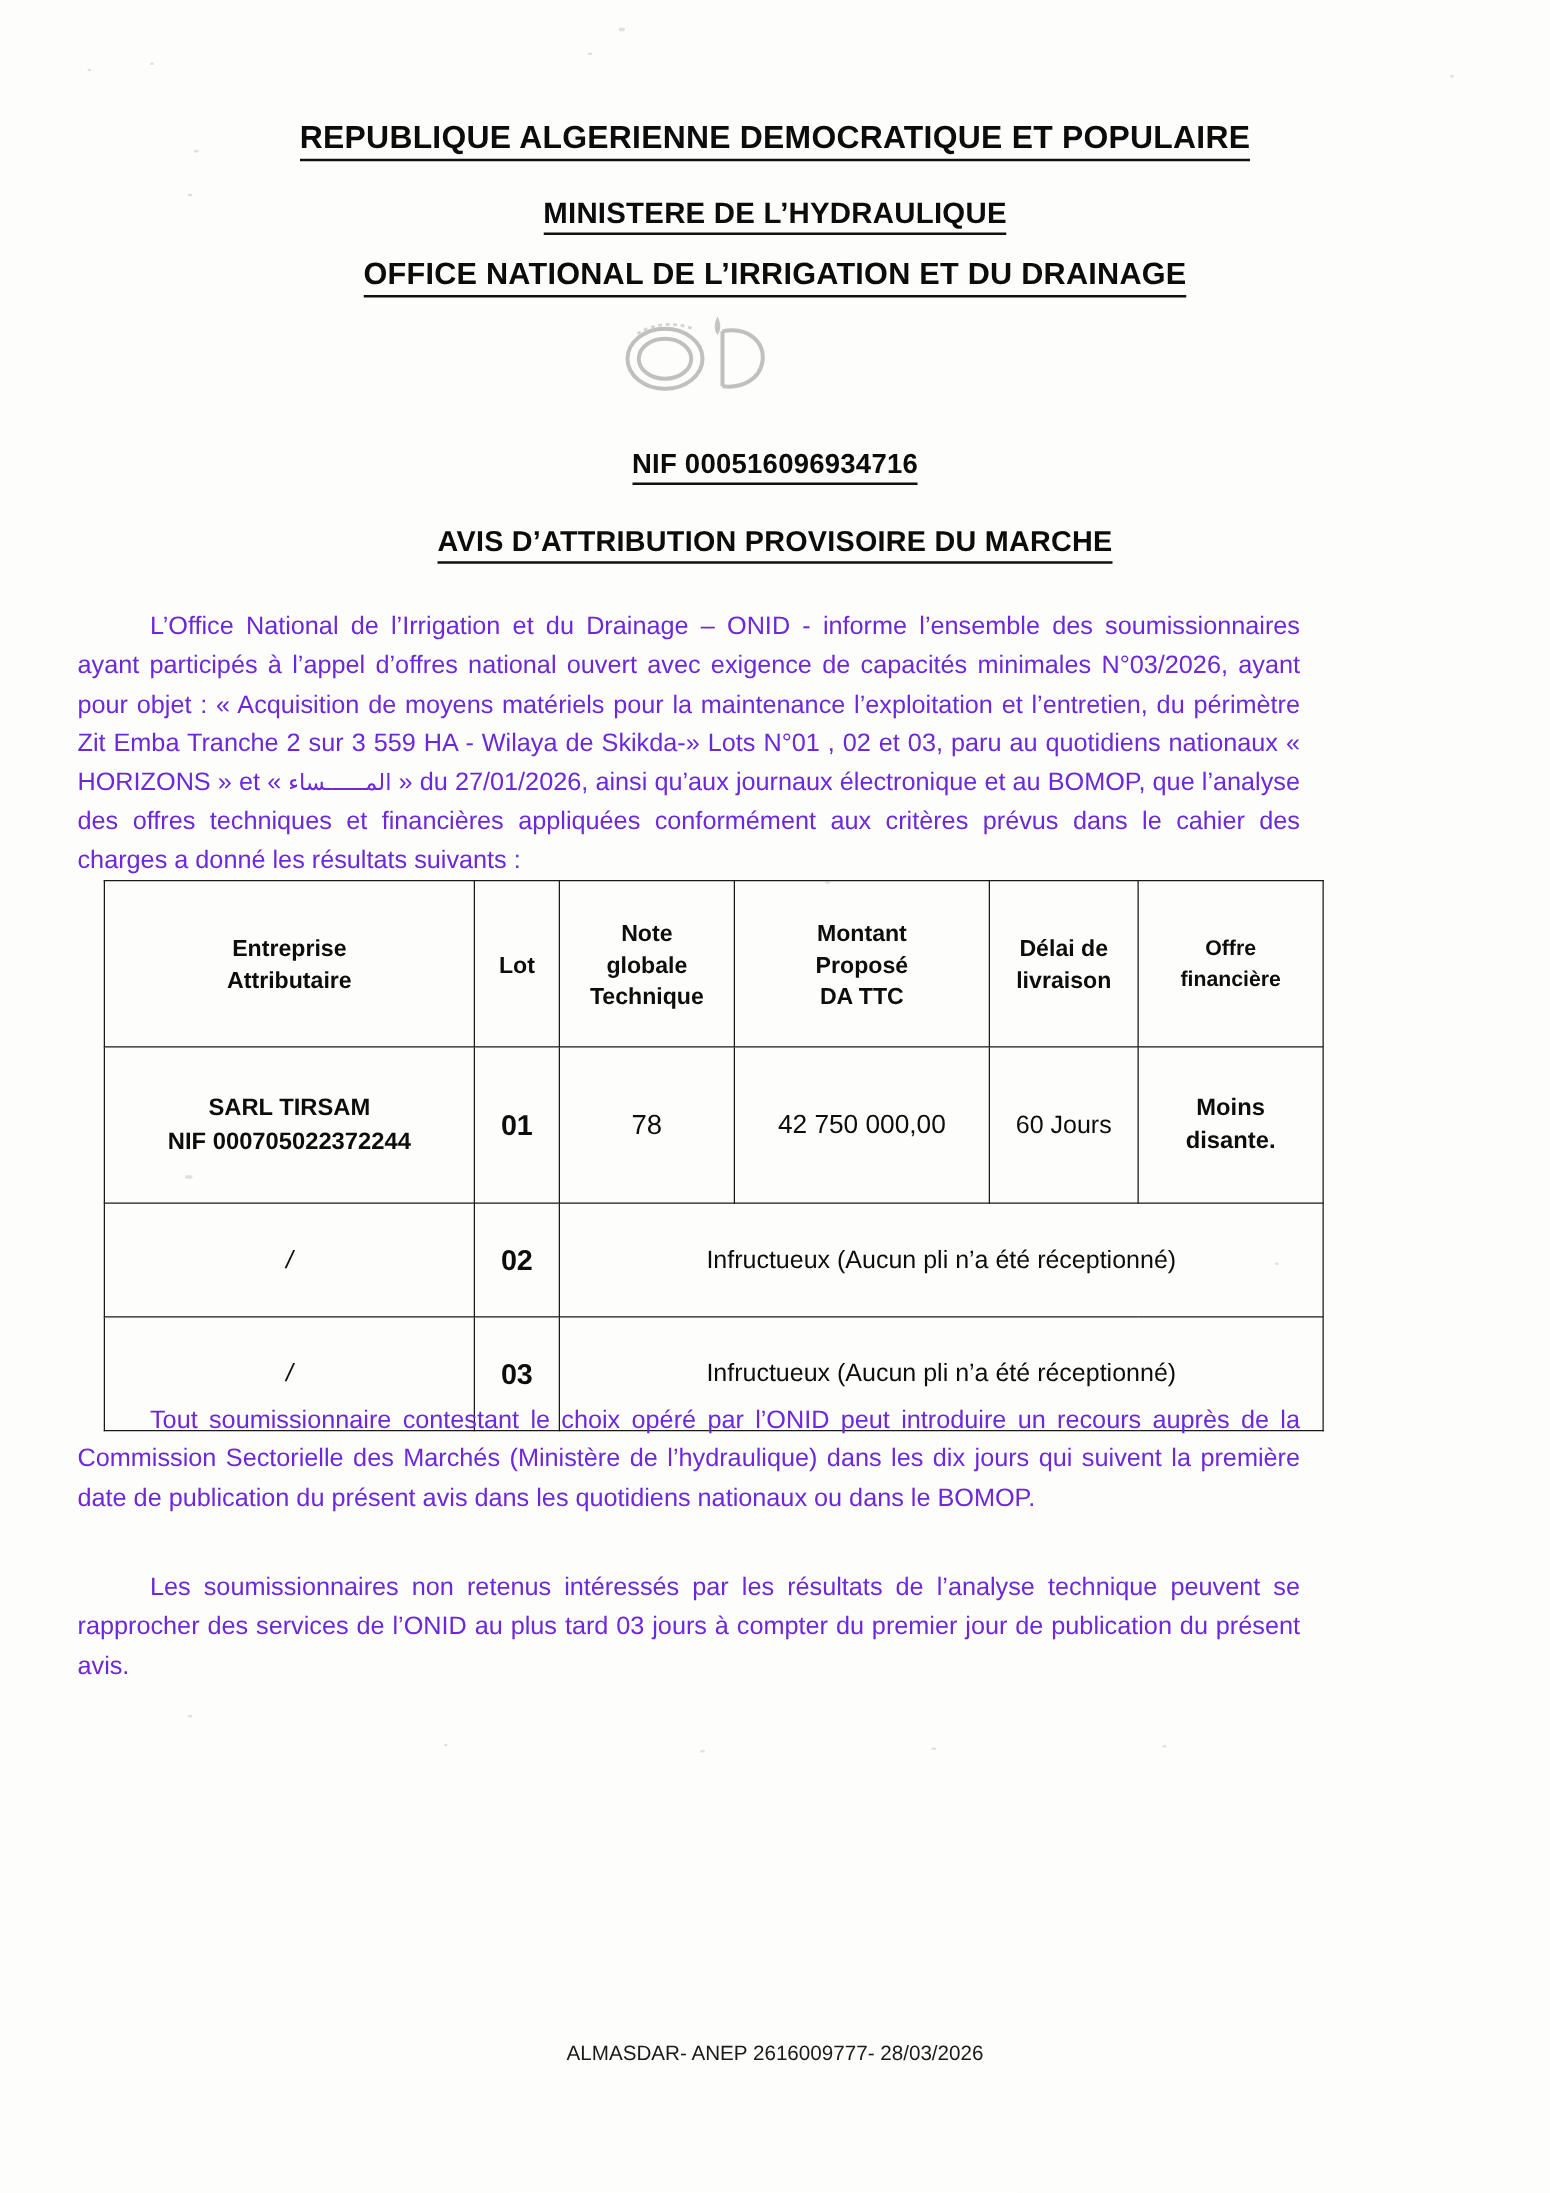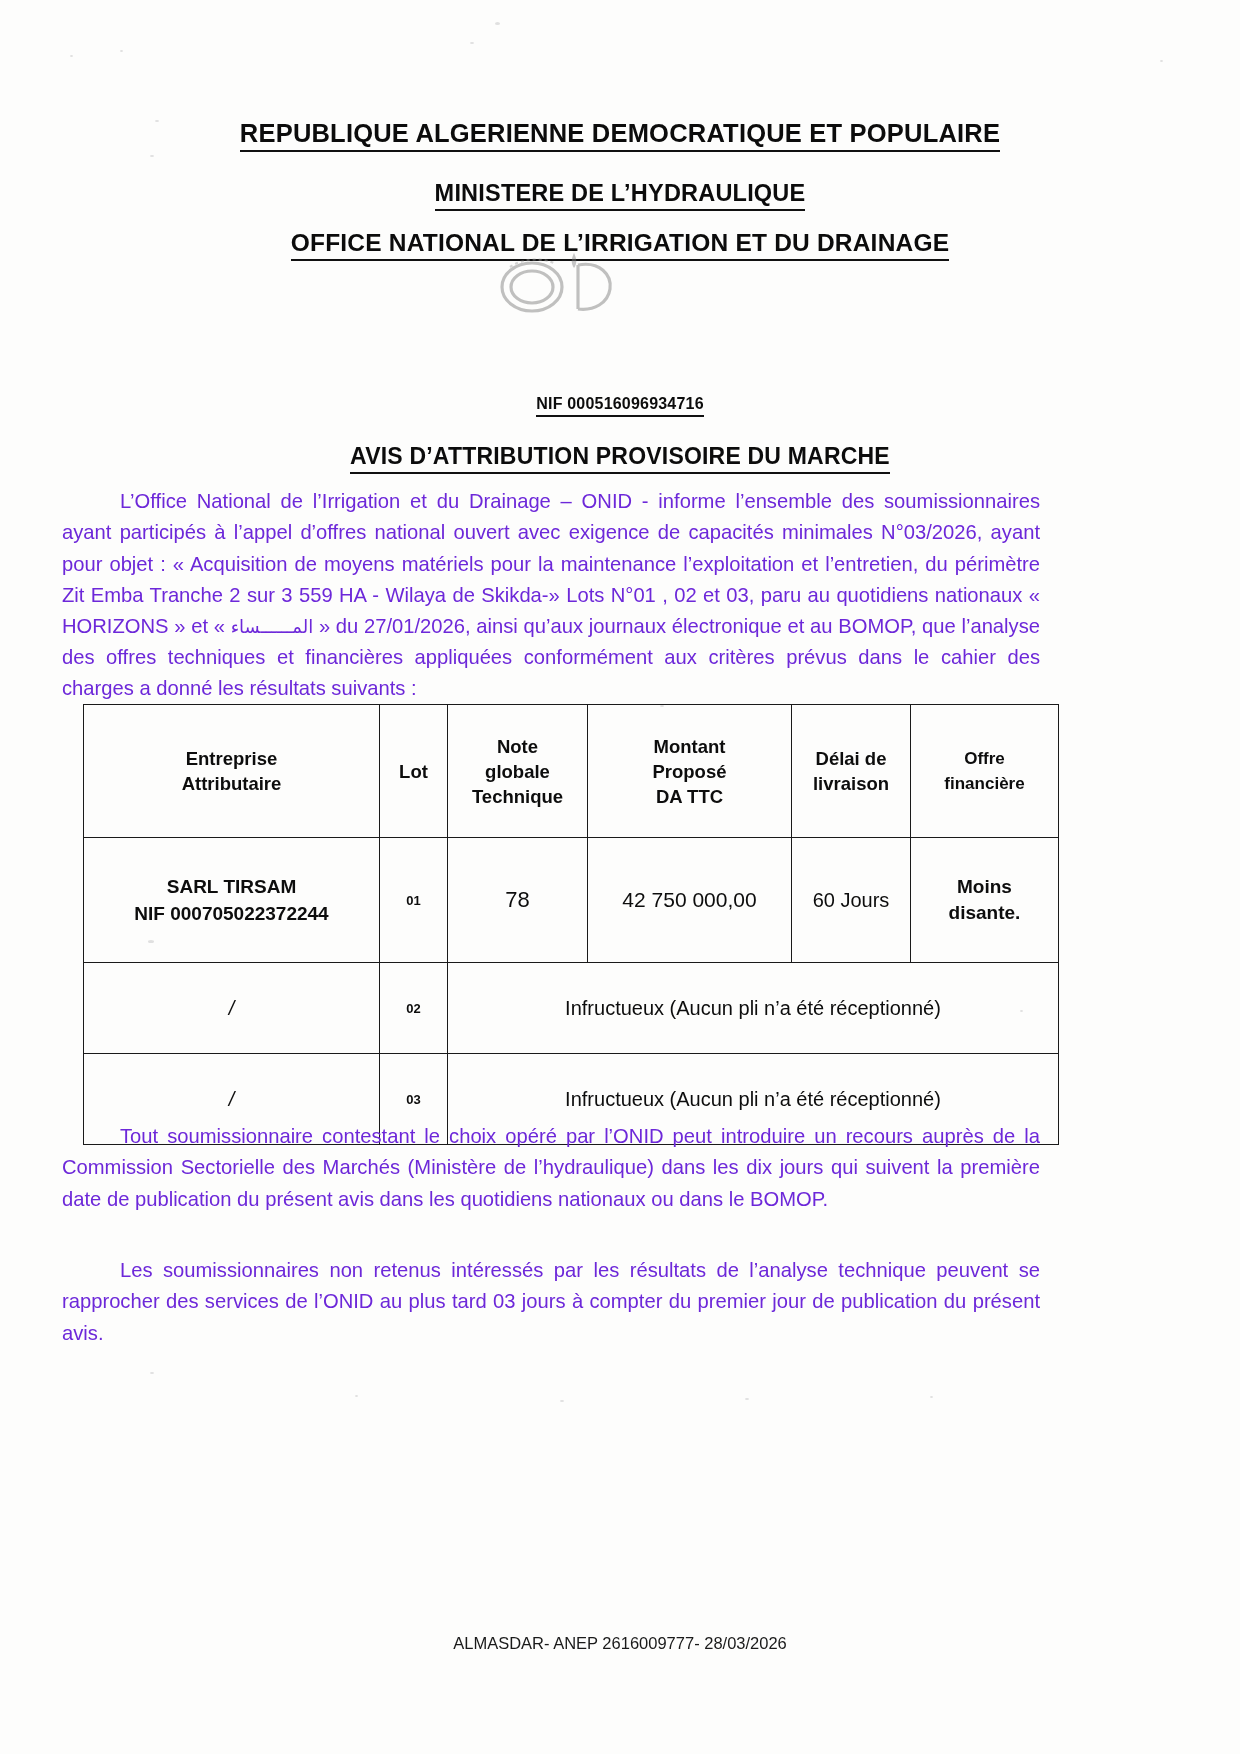--- a/index.html
+++ b/index.html
@@ -37,21 +37,20 @@
     width: 1240px;
     height: 1754px;
   }
 
   
   .hdr-line {
     text-align: center;
     font-weight: bold;
     color: #0c0c0c;
     letter-spacing: .2px;
-    margin-top: 23px;
   }
   .hdr-underline {
     display: inline-block;
     border-bottom: 2.5px solid #111;
     padding-bottom: 2px;
   }
 
   #h-republique {
     position: absolute;
     left: 0; right: 0;
@@ -77,22 +76,22 @@
     left: 470px;
     top: 243px;
     width: 200px;
     height: 72px;
     opacity: .42;
   }
 
   #h-nif {
     position: absolute;
     left: 0; right: 0;
-    top: 372px;
-    font-size: 16px;
+    top: 358px;
+    font-size: 22px;
   }
   #h-avis {
     position: absolute;
     left: 0; right: 0;
     top: 420px;
     font-size: 23px;
   }
 
   
   .para {
@@ -162,21 +161,21 @@
     padding: 6px 4px;
   }
   tr.row-main td { height: 112px; }
   tr.row-void td { height: 78px; }
 
   td.firm {
     font-weight: bold;
     font-size: 19px;
     line-height: 27px;
   }
-  td.lot   { font-weight: bold; font-size: 13px; }
+  td.lot   { font-weight: bold; font-size: 23px; }
   td.note  { font-size: 22px; }
   td.amount{ font-size: 21px; }
   td.delay { font-size: 20px; }
   td.offer { font-weight: bold; font-size: 19px; line-height: 26px; }
   td.slash { font-style: italic; font-size: 20px; }
   td.infruct { font-size: 20px; }
 
   
   col.c-firm   { width: 296px; }
   col.c-lot    { width: 68px; }

